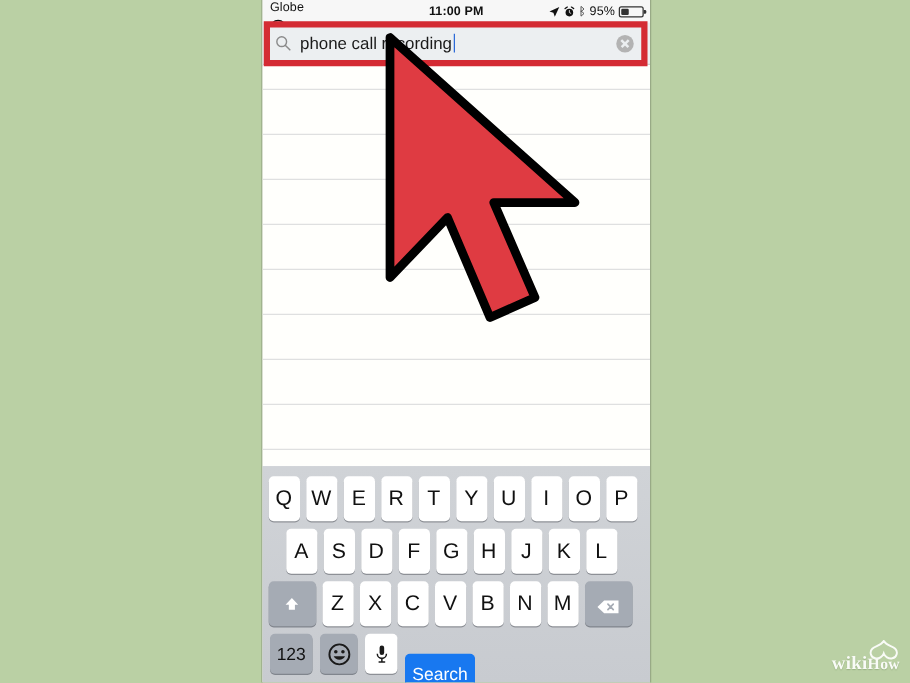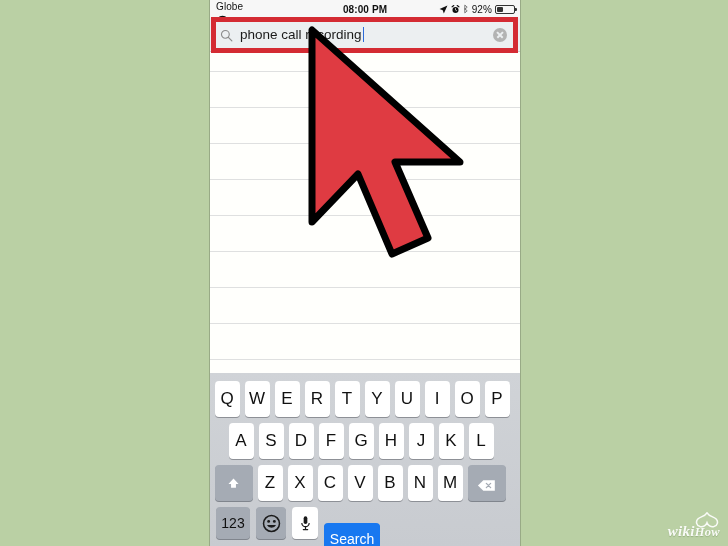--- a/index.html
+++ b/index.html
@@ -263,21 +263,20 @@
     font-family: "DejaVu Sans", sans-serif;
     letter-spacing: 1px;
     line-height: 1;
     text-shadow: 0 1px 1px rgba(80,110,60,.35);
   }
   #wm-wiki {
     margin-top: -6px;
     font-size: 15px;
     color: #ffffff;
     font-weight: bold;
-    font-style: italic;
     font-family: "Liberation Serif", serif;
     letter-spacing: .3px;
     text-shadow: 0 1px 1px rgba(80,110,60,.35);
   }
   #wm-wiki .how { font-size: 12.5px; }
 </style>
 </head>
 <body>
 
 <div id="phone">
@@ -292,40 +291,40 @@
           <span class="sig-dot hollow"></span>
       </span>
       <span id="carrier">Globe</span>
       <span class="wifi-ico">
         <svg viewBox="0 0 22 16" width="11" height="9">
           <path d="M11 14.5 L7 9.2 A6.5 6.5 0 0 1 15 9.2 Z" fill="#111"></path>
           <path d="M2.2 5.2 A13 13 0 0 1 19.8 5.2" stroke="#111" stroke-width="2.1" fill="none" stroke-linecap="round"></path>
         </svg>
       </span>
     </div>
-    <div id="status-center">08:00 PM</div>
+    <div id="status-center">11:00 PM</div>
     <div id="status-right">
       <span class="loc-ico">
         <svg viewBox="0 0 16 16" width="9" height="9">
           <path d="M15 1 L1 7.3 L6.6 9.2 L8.6 15 Z" fill="#111"></path>
         </svg>
       </span>
       <span class="alarm-ico">
         <svg viewBox="0 0 16 16" width="9" height="9">
           <circle cx="8" cy="9" r="5.4" fill="#111"></circle>
           <path d="M2 3.2 L5 1 M14 3.2 L11 1" stroke="#111" stroke-width="2" stroke-linecap="round"></path>
           <path d="M8 6 L8 9 L10 10" stroke="#fff" stroke-width="1.1" fill="none" stroke-linecap="round"></path>
         </svg>
       </span>
       <span class="bt-ico">
         <svg viewBox="0 0 10 16" width="6" height="10">
           <path d="M3 1.5 L7 5 L3 8.5 L3 1.5 M3 7.5 L7 11 L3 14.5 L3 7.5" stroke="#555" stroke-width="1.3" fill="none" stroke-linejoin="round"></path>
         </svg>
       </span>
-      <span id="battpct">92%</span>
+      <span id="battpct">95%</span>
       <span class="battery">
           <span class="fill"></span>
         </span>
     </div>
   </div>
 
   <div id="searchbar">
     <span id="search-icon">
       <svg viewBox="0 0 16 16" width="13" height="13">
         <circle cx="6.6" cy="6.6" r="4.8" stroke="#8b8b8b" stroke-width="1.4" fill="none"></circle>

